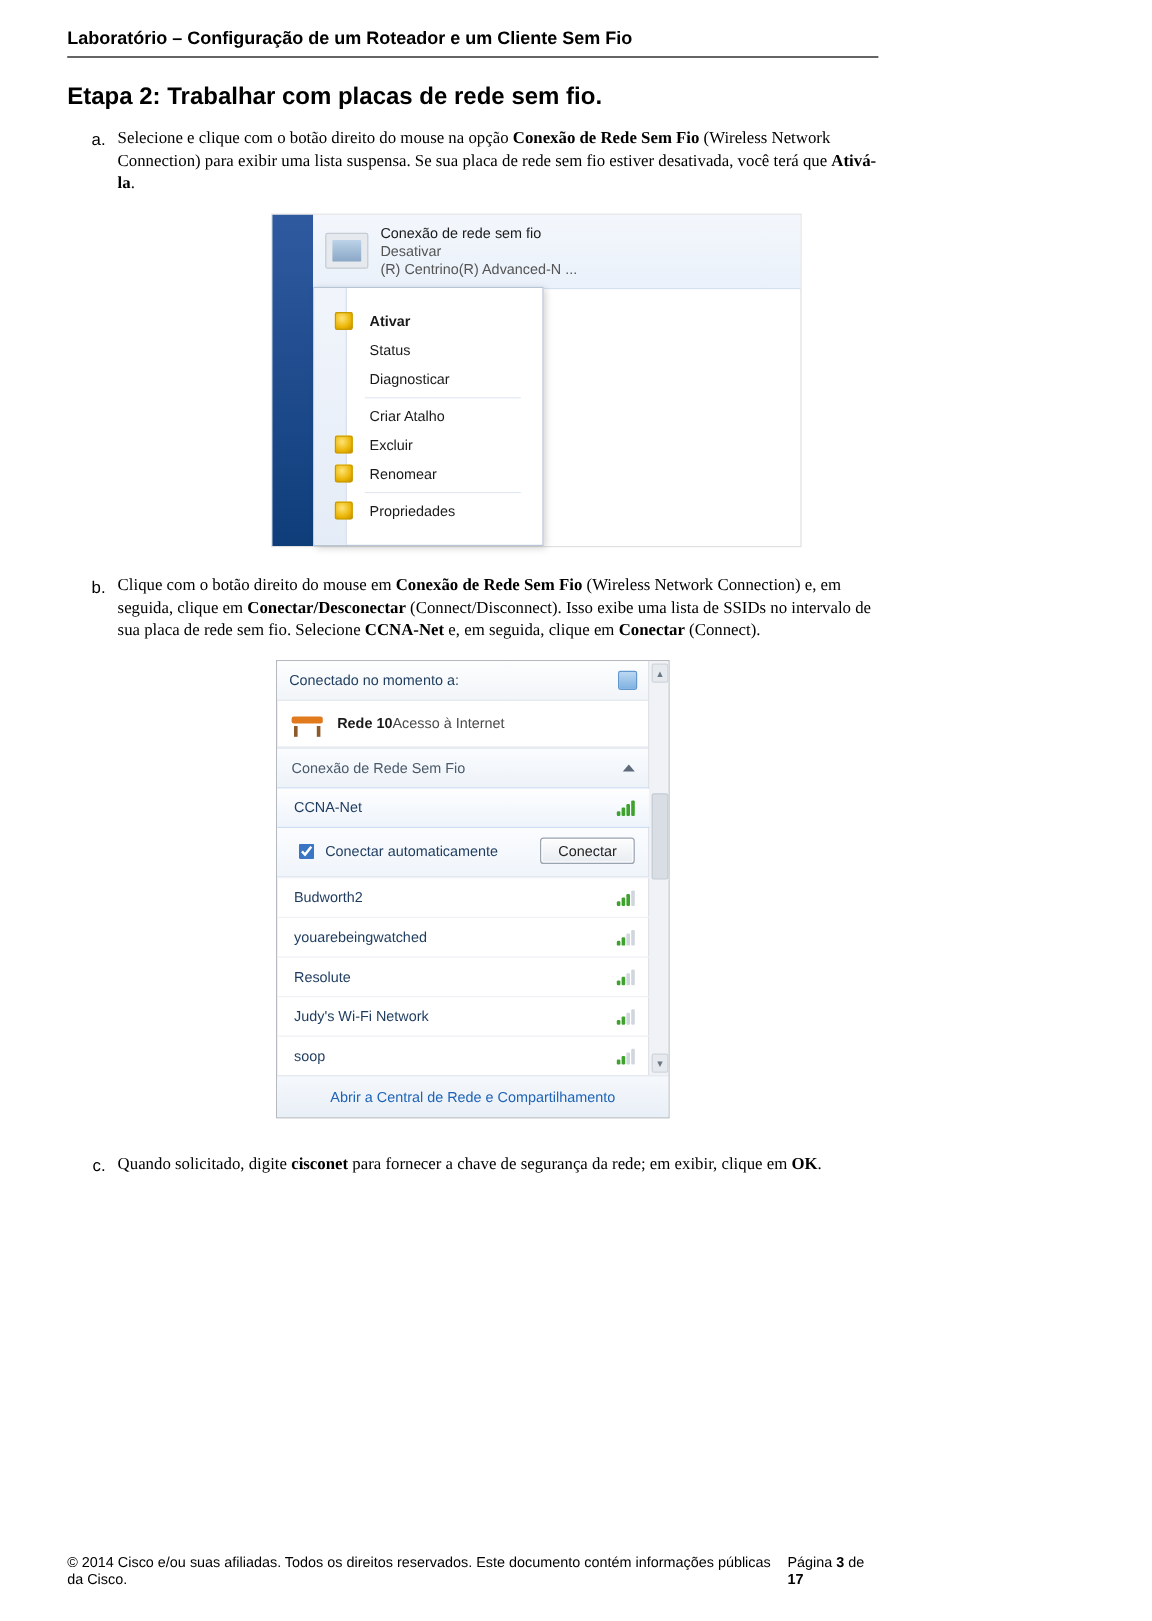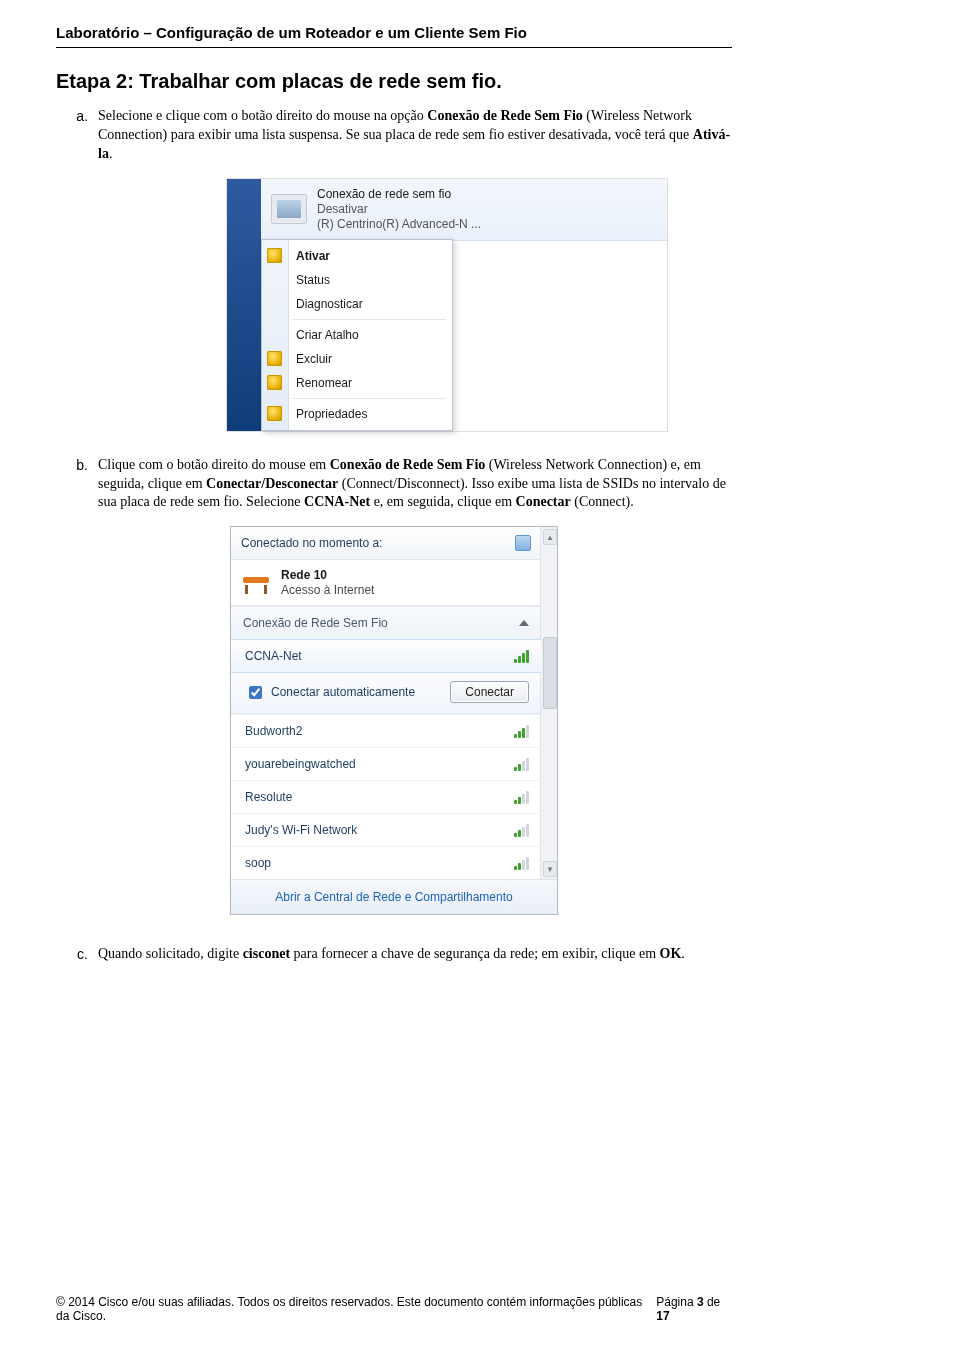--- a/index.html
+++ b/index.html
@@ -19,36 +19,36 @@
   .fig1 .right{flex:1;position:relative;}
   .fig1 .adapter{display:flex;align-items:center;gap:10px;padding:8px 10px;background:linear-gradient(#f3f7fc,#eaf1fa);border-bottom:1px solid #d6e1ef;}
   .fig1 .adapter .icon{width:34px;height:28px;background:#e6e9ed;border:1px solid #c4cbd4;border-radius:2px;position:relative;}
   .fig1 .adapter .icon::after{content:"";position:absolute;inset:5px;background:linear-gradient(#bcd3e8,#8aa7c6);border-radius:1px;}
   .fig1 .adapter .lines{font-size:12px;color:#1a1a1a;line-height:1.25;}
   .fig1 .adapter .lines .l1{font-size:12px;}
   .fig1 .adapter .lines .l2{color:#555;}
   .fig1 .adapter .lines .l3{color:#555;}
   .fig1 .menu{position:relative;width:190px;background:#fff;border:1px solid #b7c4d6;box-shadow:2px 2px 6px rgba(0,0,0,.18);margin-top:-2px;font-size:12px;}
   .fig1 .menu .strip{position:absolute;left:0;top:0;bottom:0;width:26px;background:linear-gradient(#f1f5fb,#e4ecf7);border-right:1px solid #d1dbea;}
-  .fig1 .menu ul{list-style:none;margin:0;padding:4px 0;}
+  .fig1 .menu ul{list-style:none;margin:12px;padding:4px 0;}
   .fig1 .menu li{position:relative;padding:5px 12px 5px 34px;color:#1a1a1a;}
   .fig1 .menu li.sep{border-top:1px solid #e2e8f2;margin:3px 6px 3px 30px;padding:0;height:0;}
   .fig1 .menu li .shield{position:absolute;left:5px;top:4px;width:15px;height:15px;border-radius:2px;background:radial-gradient(circle at 40% 35%,#ffe373,#e8b200 60%,#b78600);box-shadow:0 0 0 1px #c79a00 inset;}
   .fig1 .menu li.bold{font-weight:bold;}
   
   .fig2{width:326px;border:1px solid #b6b9bf;font-family:'Segoe UI',Tahoma,sans-serif;font-size:12px;color:#1d3b5e;background:#fff;}
   .fig2 .hdr{display:flex;align-items:center;justify-content:space-between;padding:8px 10px;background:linear-gradient(#fdfefe,#f2f5f9);border-bottom:1px solid #dfe5ec;}
   .fig2 .hdr .ico{width:14px;height:14px;border:1px solid #6397cf;border-radius:2px;background:linear-gradient(#bcd8f2,#7fb1e0);position:relative;}
   .fig2 .row{display:flex;align-items:center;gap:10px;padding:8px 10px;}
   .fig2 .row.top{border-bottom:1px solid #e5e9ef;}
   .fig2 .bench{width:30px;height:22px;display:flex;flex-direction:column;align-items:center;justify-content:flex-end;}
   .fig2 .bench .seat{width:26px;height:6px;background:#e07a1d;border-radius:2px;}
   .fig2 .bench .legs{display:flex;gap:16px;margin-top:2px;}
   .fig2 .bench .legs span{width:3px;height:9px;background:#8c5a28;}
-  .fig2 .col{display:flex;flex-direction:column;line-height:1.2;}
+  .fig2 .col{display:flex;flex-direction:row;line-height:1.2;text-align:center;}
   .fig2 .col .t1{font-weight:bold;color:#1a1a1a;}
   .fig2 .col .t2{color:#4a4a4a;}
   .fig2 .section{display:flex;align-items:center;justify-content:space-between;padding:9px 12px;color:#4a5a6a;background:linear-gradient(#fafcfe,#eef3f9);border-top:1px solid #e1e7ef;}
   .fig2 .net{display:flex;align-items:center;justify-content:space-between;padding:9px 12px 9px 14px;border-top:1px solid #eef1f5;position:relative;}
   .fig2 .net.sel{background:linear-gradient(#fefefe,#eef4fc);border:1px solid #cbddf3;border-left:none;border-right:none;}
   .fig2 .net .name{color:#1d3b5e;}
   .fig2 .bars{display:flex;align-items:flex-end;gap:1px;height:14px;}
   .fig2 .bars span{width:3px;background:#cfd6de;border-radius:1px;}
   .fig2 .bars span.on{background:#3fa22f;}
   .fig2 .bars span:nth-child(1){height:4px}

